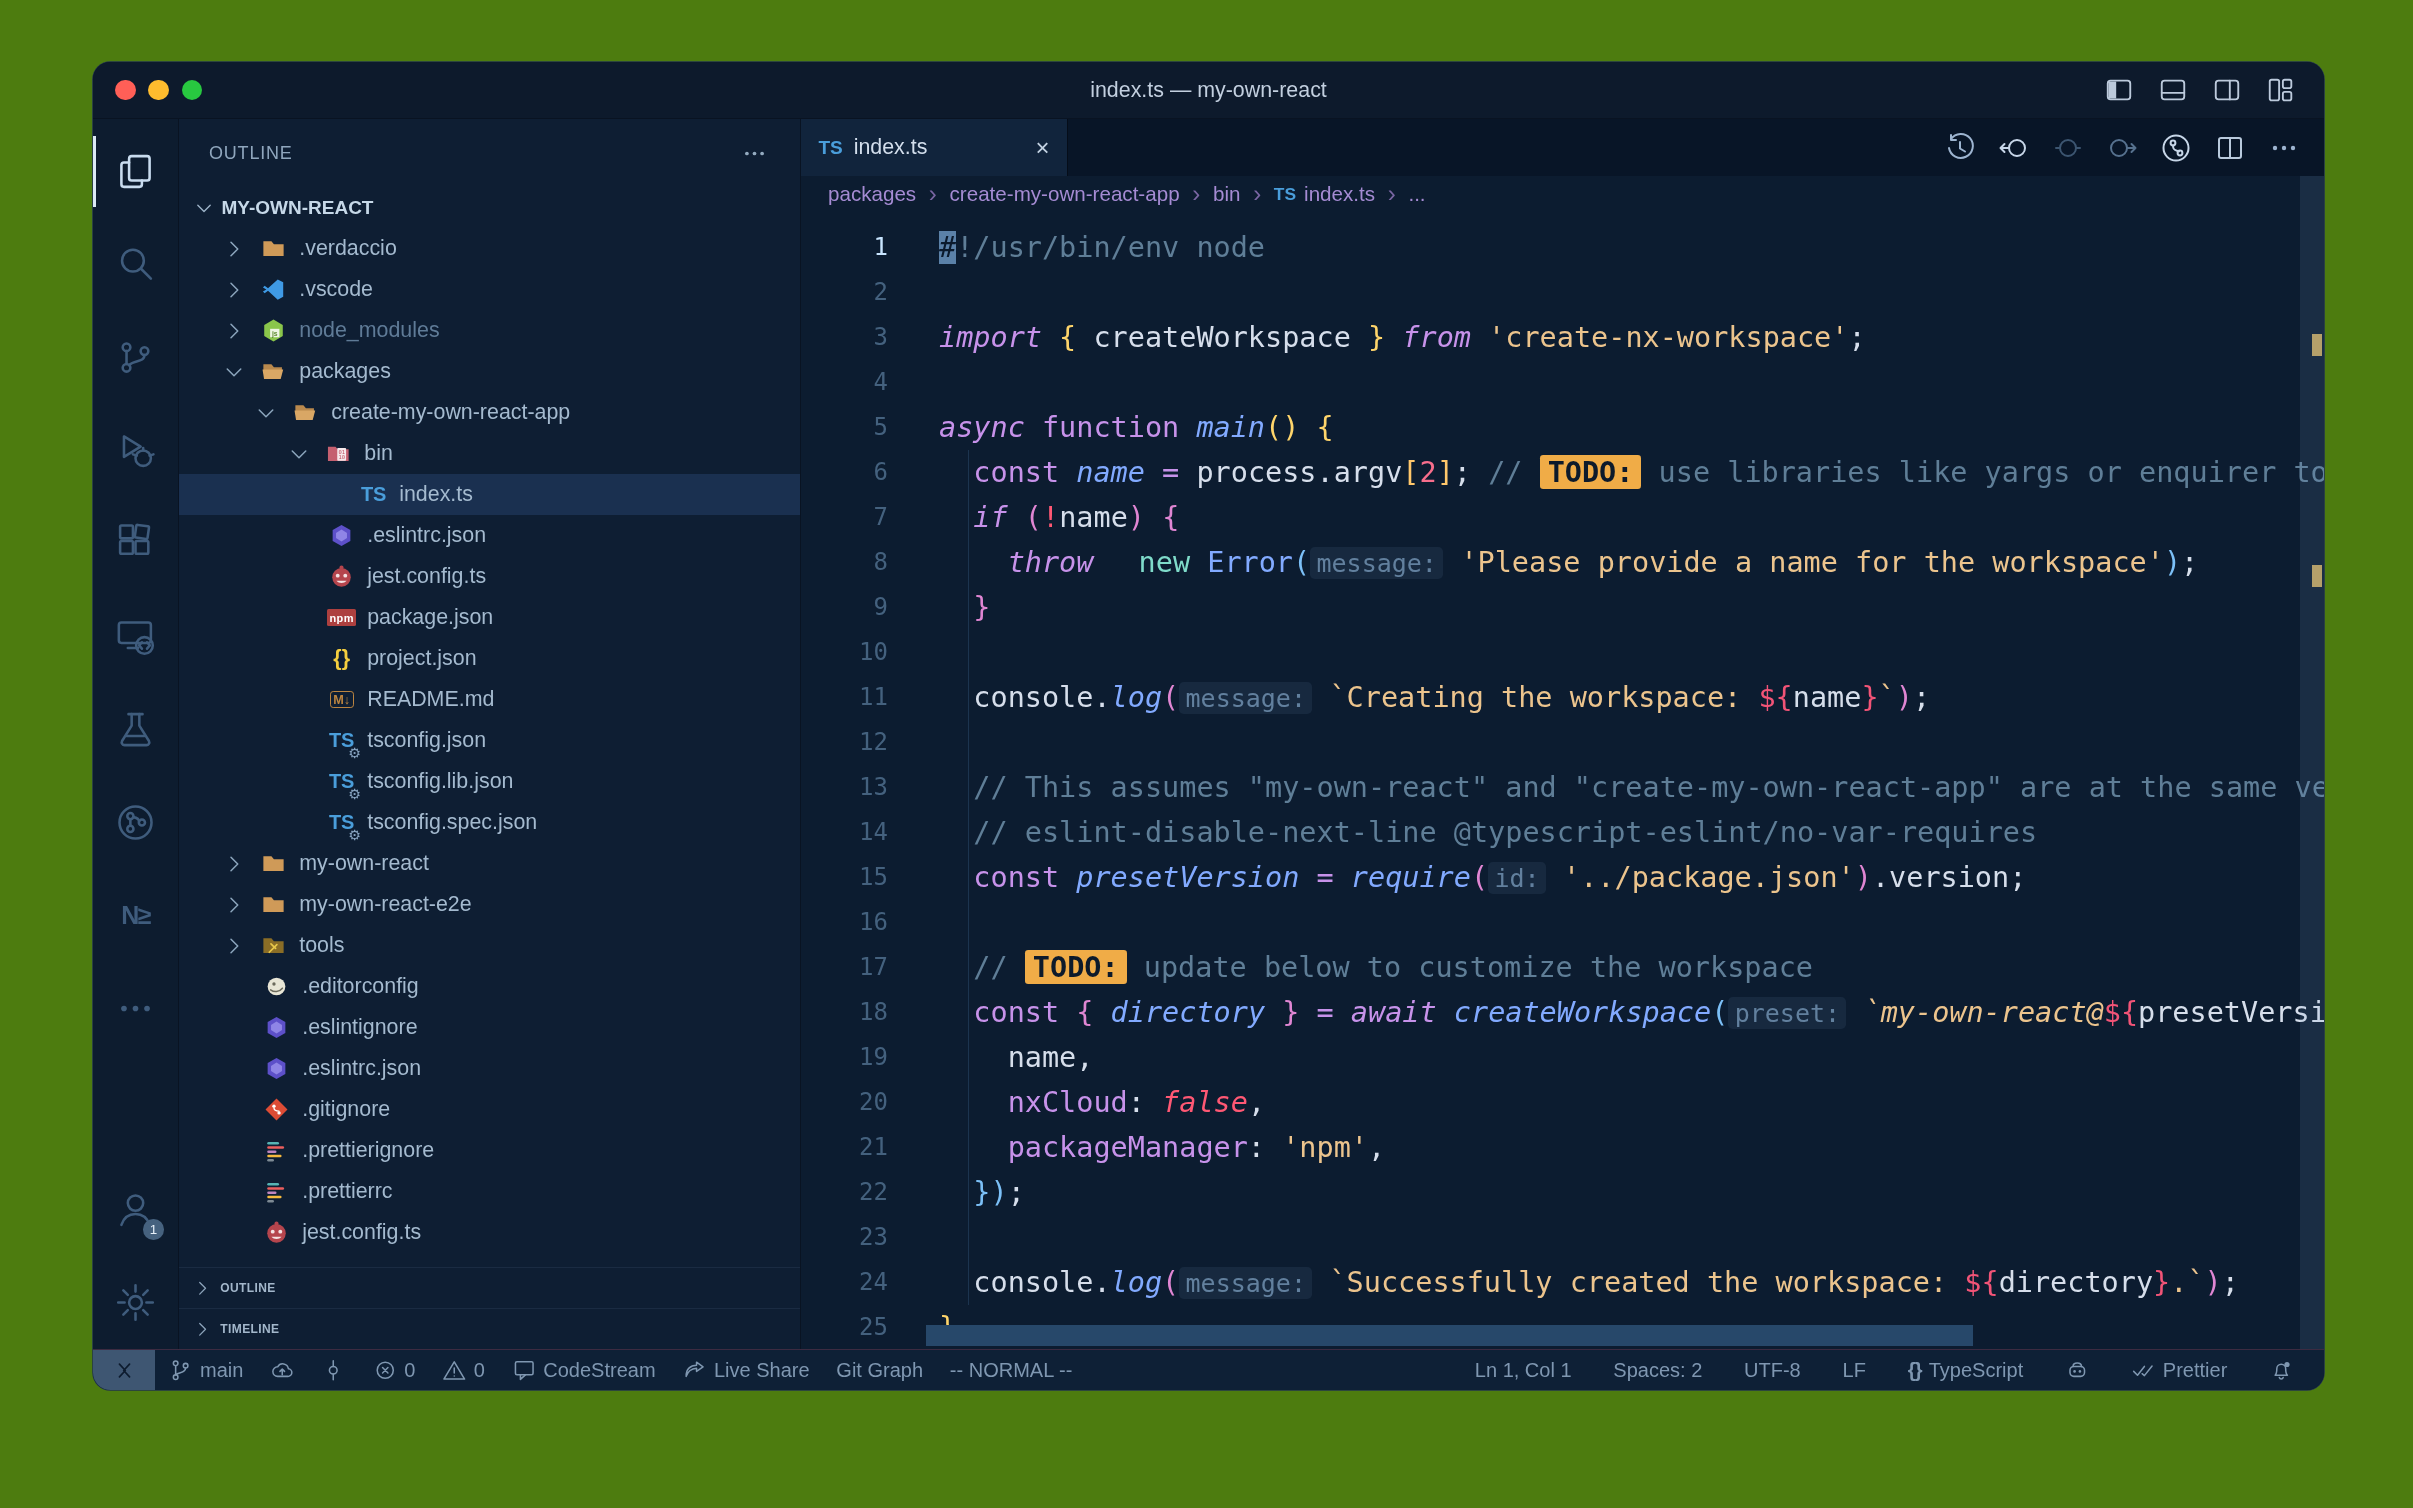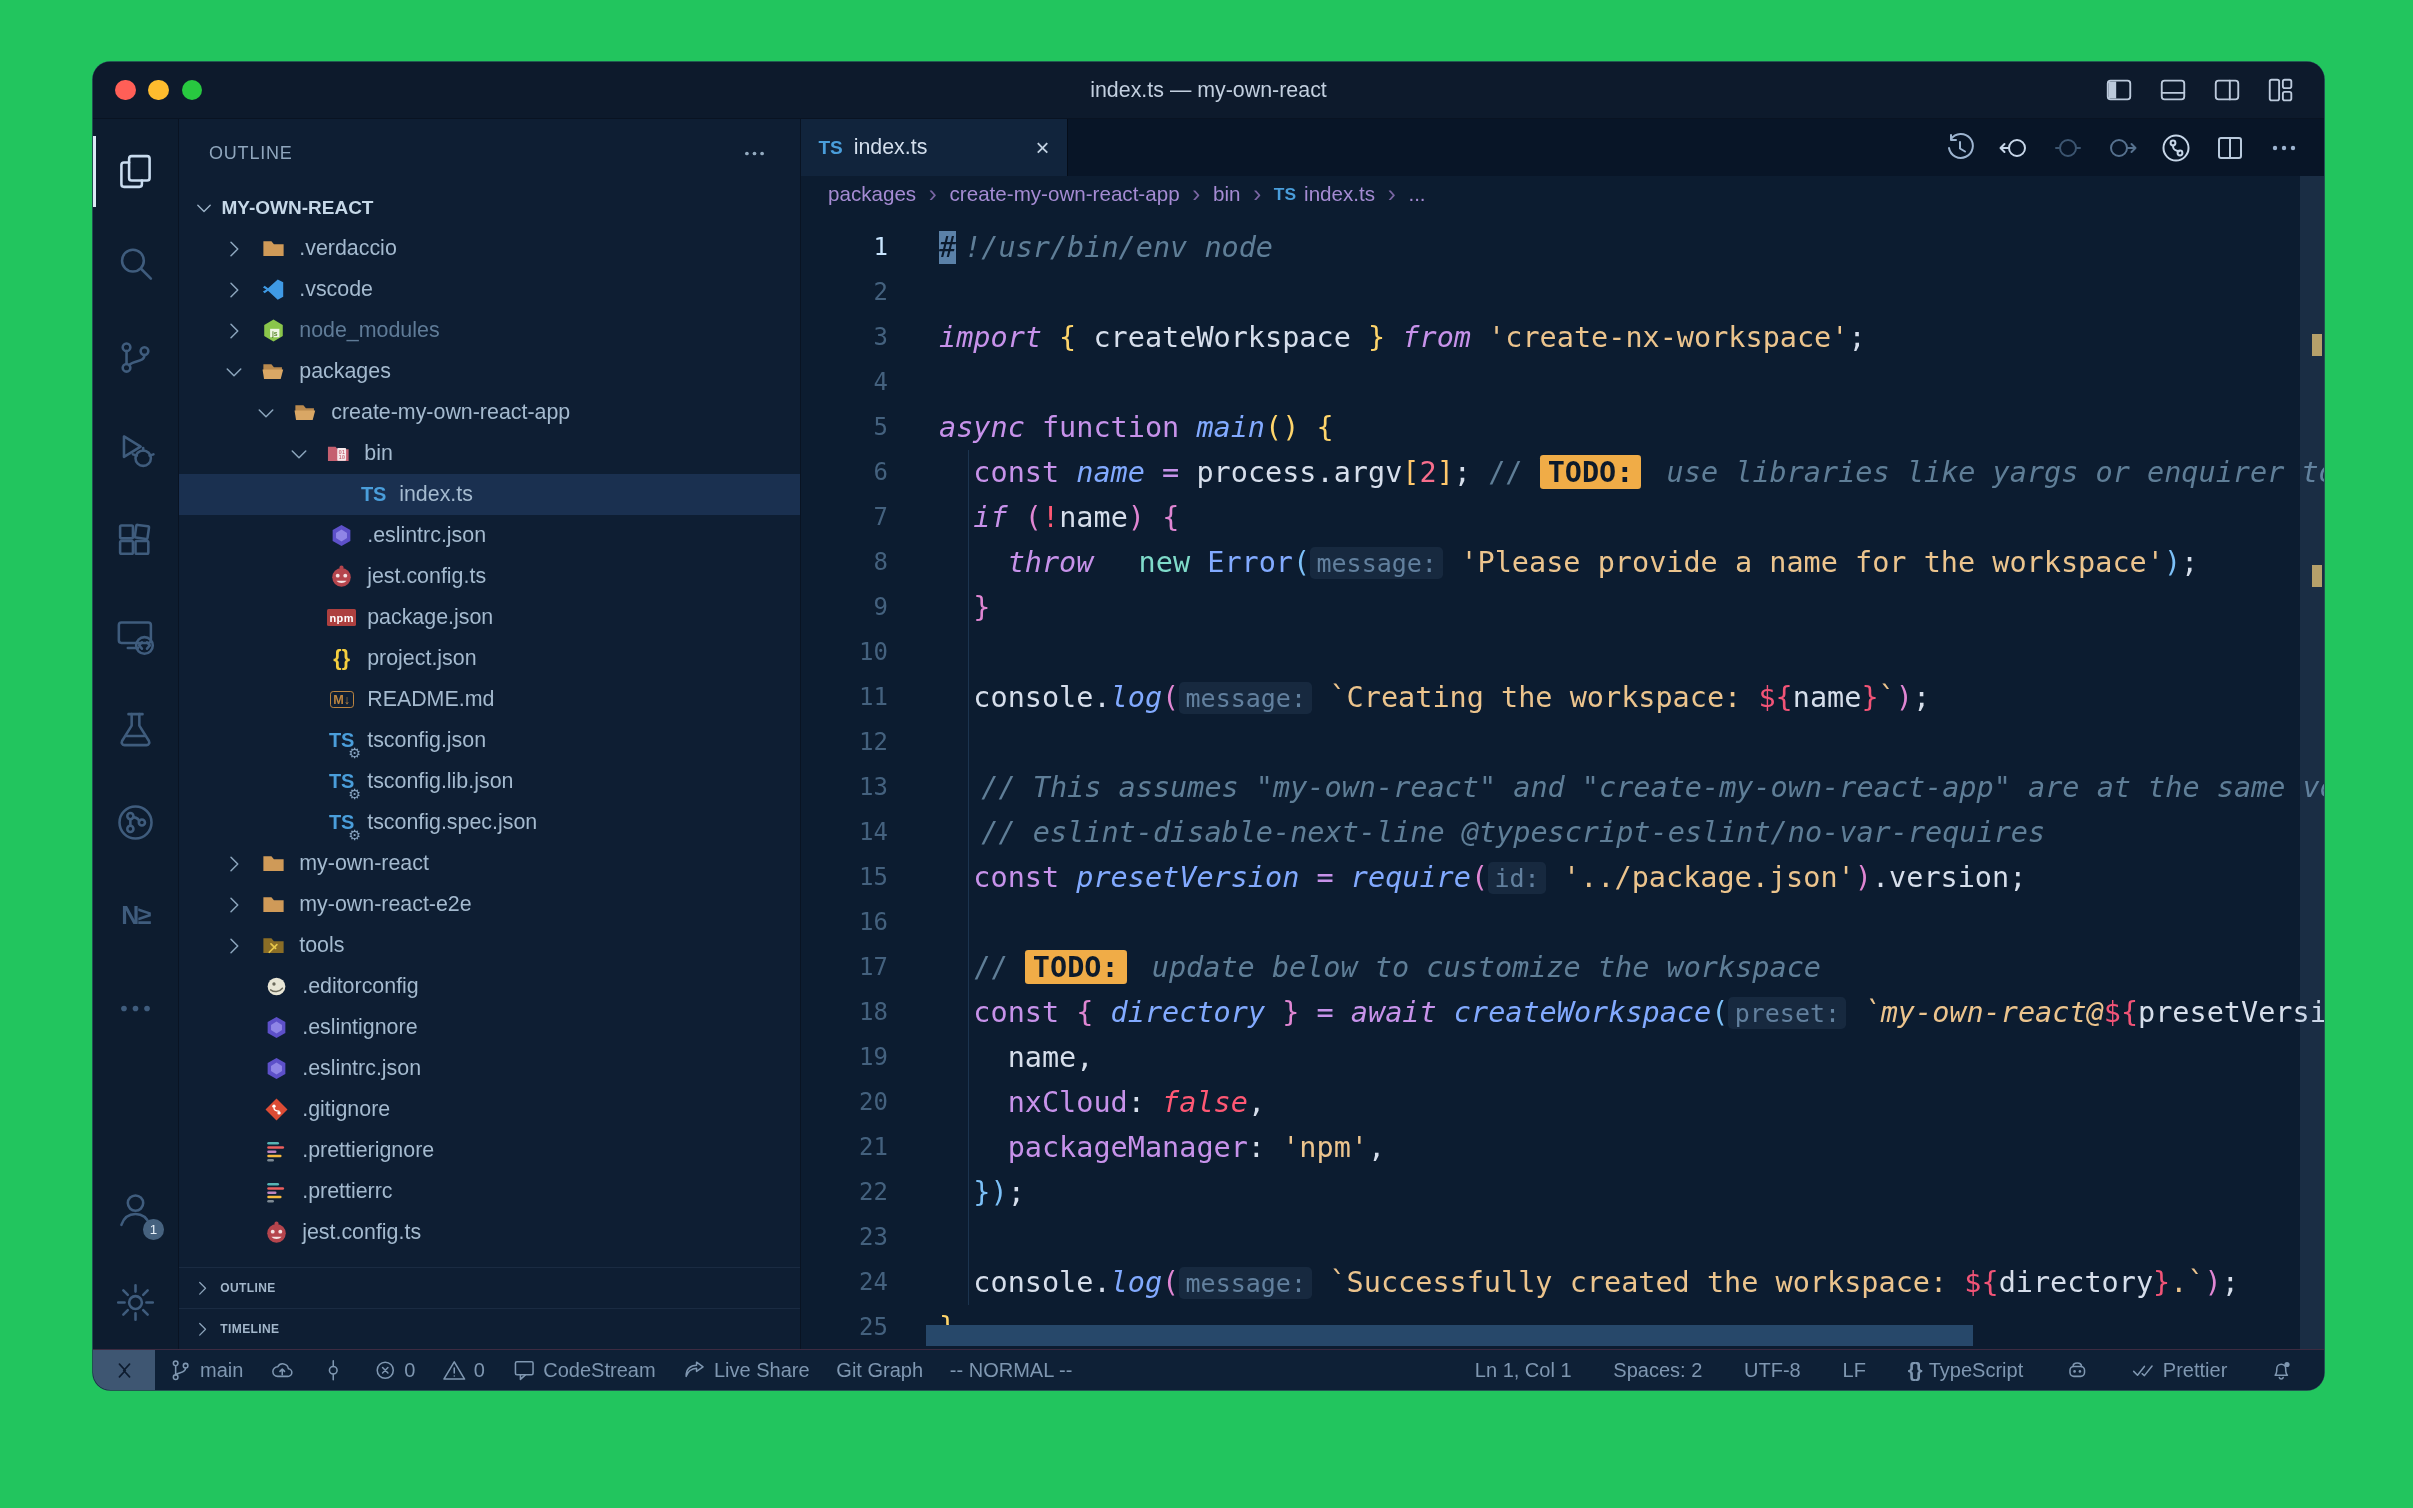--- a/index.html
+++ b/index.html
@@ -1,16 +1,16 @@
 <!DOCTYPE html>
 <html style="font-size:12.7px"><head>
 <meta charset="utf-8">
 <style>
   html,body{margin:0;padding:0;background:#000;}
-  #stage{position:relative;width:2413px;height:1509px;background:#22c55e;overflow:hidden;
+  #stage{position:relative;width:2413px;height:1509px;background:#4d7c0f;overflow:hidden;
          font-family:"Liberation Sans",sans-serif;-webkit-font-smoothing:antialiased;}
   #win{position:absolute;left:93px;top:62px;width:2231px;height:1328px;background:#0c1c30;
        border-radius:17.4px;overflow:hidden;display:flex;flex-direction:column;box-shadow:0 0 0 0.8px #22344e;}
   
   #titlebar{height:56px;background:#0d1a2c;flex:0 0 auto;position:relative;display:flex;align-items:center;justify-content:center;border-bottom:0.8px solid #091322;}
   #traffic{position:absolute;left:22px;top:0;height:100%;display:flex;align-items:center;gap:12.7px;}
   .tl{width:20.6px;height:20.6px;border-radius:50%;}
   #title-text{color:#c2cfdf;font-size:21.4px;}
   #win-controls{position:absolute;right:28.5px;top:0;height:100%;display:flex;align-items:center;gap:24px;color:#bccadc;}
   #win-controls .ic{width:30px;height:30px;}
@@ -70,21 +70,21 @@
   .cl{height:45px;line-height:45px;display:flex;white-space:pre;position:relative;}
   .ln{width:87px;flex:0 0 auto;text-align:right;color:#44617e;font-size:24px;}
   .cl.cur-line .ln{color:#c9e5ff;}
   .lc{margin-left:51px;flex:1;white-space:pre;overflow:hidden;}
   .guide1::before{content:"";position:absolute;left:167px;top:0;bottom:0;width:0.8px;background:#1c344f;}
   
   .t{color:#d6deeb;}  .kw{color:#c792ea;}  .ki{color:#c792ea;font-style:italic;}
   .teal{color:#7fdbca;margin-left:28px;} .fn{color:#82aaff;font-style:italic;} .cls{color:#82aaff;}
   .vr{color:#82aaff;font-style:italic;} .st{color:#ecc48d;} .sti{color:#ecc48d;font-style:italic;}
   .nm{color:#f76e8c;} .gb{color:#ffc76b;} .b1{color:#ffd56b;} .b2{color:#e086d3;} .b3{color:#7cc0f7;}
-  .op{color:#c792ea;} .bang{color:#ff5874;} .cm{color:#5f7e97;} .cmi{color:#5f7e97;font-style:italic;padding-left:8px;}
+  .op{color:#c792ea;} .bang{color:#ff5874;} .cm{color:#5f7e97;} .cmi{color:#5f7e97;}
   .key{color:#c792ea;} .bool{color:#ff5874;font-style:italic;} .ip{color:#f25477;}
   .td{background:#f0ac47;color:#0d1a2b;font-weight:bold;padding:0.8px 8px;border-radius:3.2px;}
   .hint{background:#17293f;color:#62809e;border-radius:4.7px;padding:1.6px 6.3px;font-size:25px;}
   .curblk{background:#5b81a8;color:#0b1a2d;font-style:italic;}
   #vscroll{position:absolute;top:57px;right:0;bottom:0;width:24px;background:rgba(121,165,210,.13);}
   .vmark{position:absolute;right:1.6px;width:10.3px;height:22px;background:#b5a06a;}
   #hscroll{position:absolute;left:125px;bottom:3.2px;width:1047px;height:20.6px;background:#27486a;}
   
   #statusbar{height:40px;flex:0 0 auto;background:#0e2036;border-top:1.6px solid #3c2b41;display:flex;align-items:center;color:#7f97b1;font-size:20px;}
   .sb-left{display:flex;align-items:center;height:100%;}

